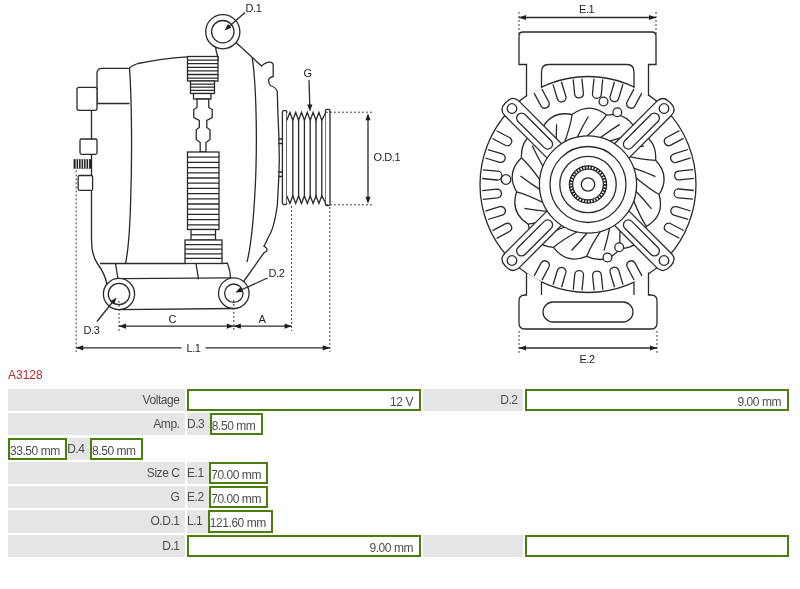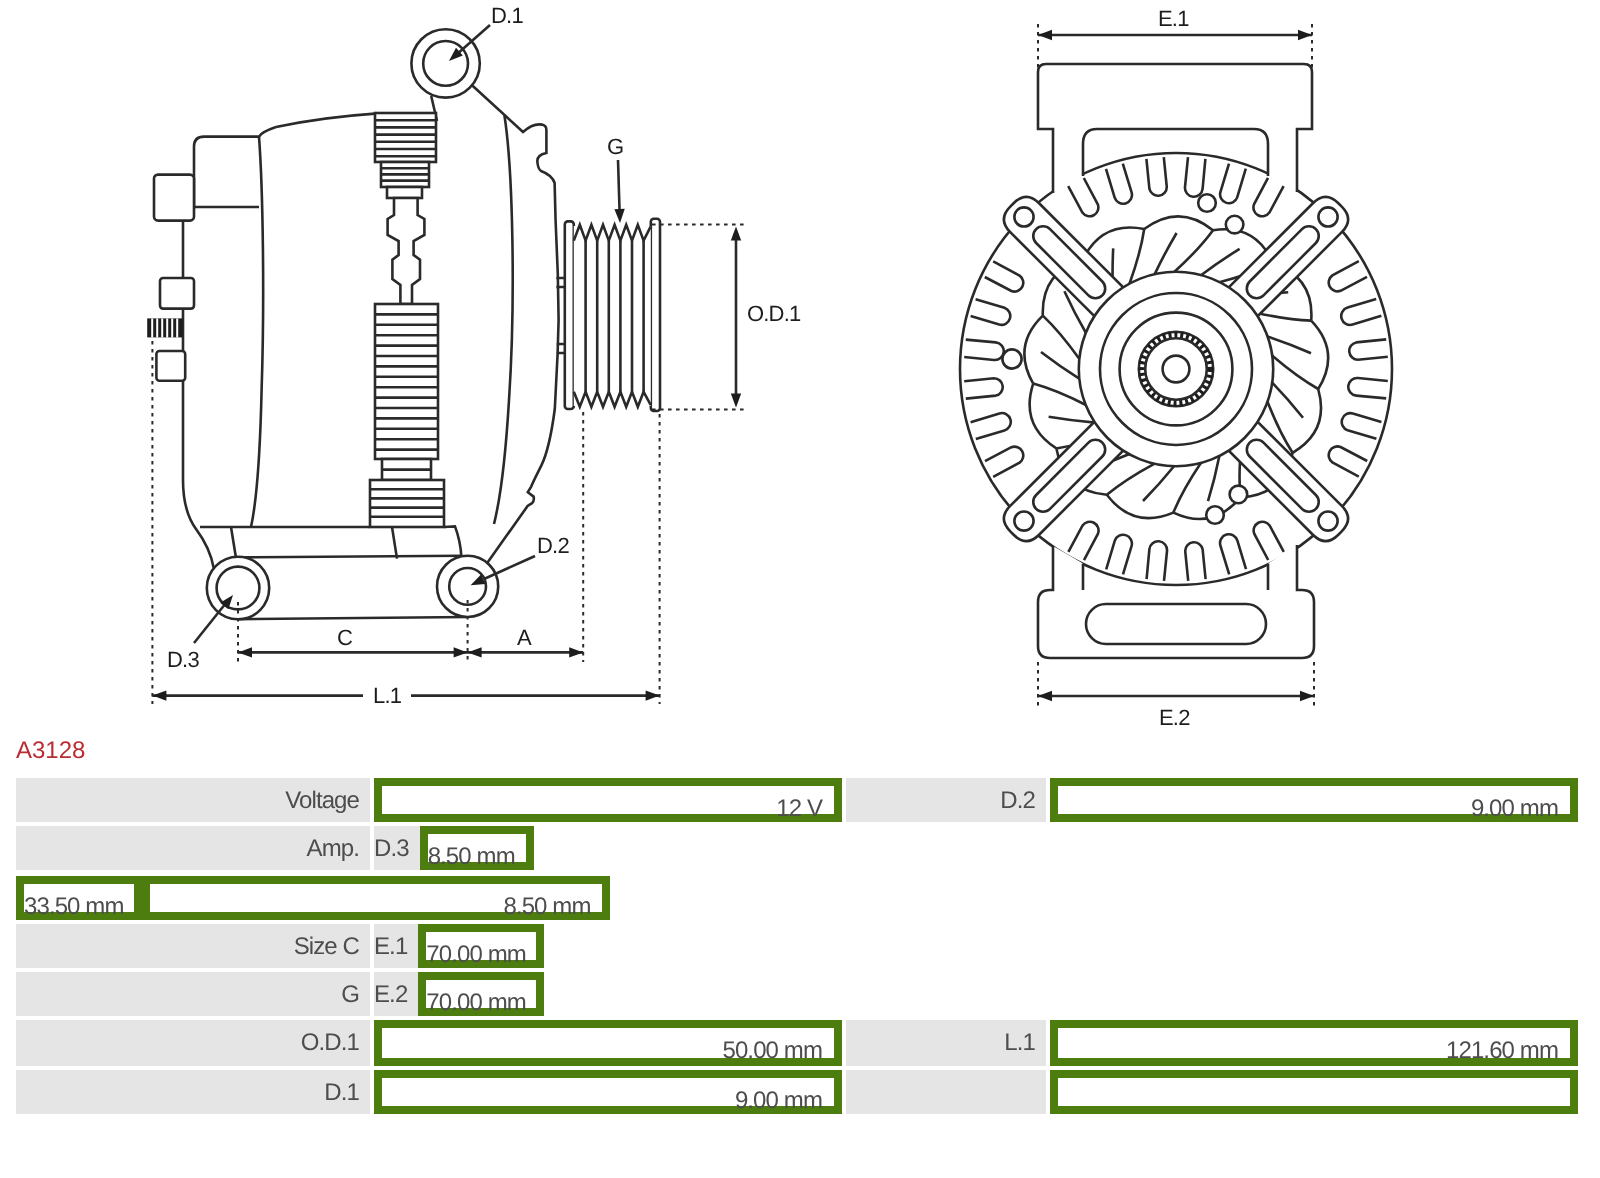--- a/index.html
+++ b/index.html
@@ -5,21 +5,21 @@
 * { box-sizing: border-box; }
 body { font-family: "Liberation Sans", sans-serif; position:relative; }
 svg text.lbl { font-family:"Liberation Sans",sans-serif; font-size:11px; letter-spacing:-0.4px; fill:#1d1d1d; }
 .ln { stroke:#2a2a2a; stroke-width:1.3; }
 .dot { stroke:#2a2a2a; stroke-width:1; fill:none; stroke-dasharray:1.8,2.2; }
 #title { position:absolute; left:8px; top:368px; font-size:12px; color:#b92c31; }
 #tbl { position:absolute; left:8px; top:389px; width:780.5px; }
 .row { display:flex; height:22.2px; margin-bottom:2.1px; font-size:12px; letter-spacing:-0.45px; color:#4d4d4d; }
 .row > div { line-height:22px; text-align:right; padding-right:5.5px; }
 .lc { background:#e5e5e5; }
-.vc { background:#fff; border:4px solid #4d7c0f; }
+.vc { background:#fff; border:2px solid #4d7c0f; }
 .row .lc:nth-child(1) { width:177px; margin-right:2px; }
 .row .vc:nth-child(2) { width:233.5px; margin-right:2px; }
 .row .lc:nth-child(3) { width:100.5px; margin-right:2px; }
 .row .vc:nth-child(4) { flex:1; }
 </style></head>
 <body>
 <svg width="800" height="589" viewBox="0 0 800 589">
 <path class="ln" fill="none" d="M138,63.5 C152,60.5 170,58 187.5,56.8"></path>
     <path class="ln" fill="none" d="M138,63.5 C133,65.2 130.5,66.5 129.5,68.3 L102,68.3 Q97,68.3 97,73.3 L97,103.5 L91.5,103.5 L91.5,240 C91.5,252 94,259 98,264.5 C102.5,270.5 105.5,276.5 106.9,284.2"></path>
     <path class="ln" fill="none" d="M97,103.5 H129.5"></path>
@@ -150,35 +150,35 @@
       <div class="lc">D.2</div>
       <div class="vc">9.00 mm</div>
     </div>
     <div class="row">
       <div class="lc">Amp.</div>
       <div class="lc">D.3</div>
       <div class="vc">8.50 mm</div>
     </div>
     <div class="row">
       <div class="vc">33.50 mm</div>
+      <div class="lc">D.4</div>
       <div class="vc">8.50 mm</div>
     </div>
     <div class="row">
       <div class="lc">Size C</div>
       <div class="lc">E.1</div>
       <div class="vc">70.00 mm</div>
     </div>
     <div class="row">
       <div class="lc">G</div>
       <div class="lc">E.2</div>
       <div class="vc">70.00 mm</div>
     </div>
     <div class="row">
       <div class="lc">O.D.1</div>
-      <div class="vc">50.00 mm</div>
       <div class="lc">L.1</div>
       <div class="vc">121.60 mm</div>
     </div>
     <div class="row">
       <div class="lc">D.1</div>
       <div class="vc">9.00 mm</div>
       <div class="lc"></div>
       <div class="vc"></div>
     </div>
 </div>

